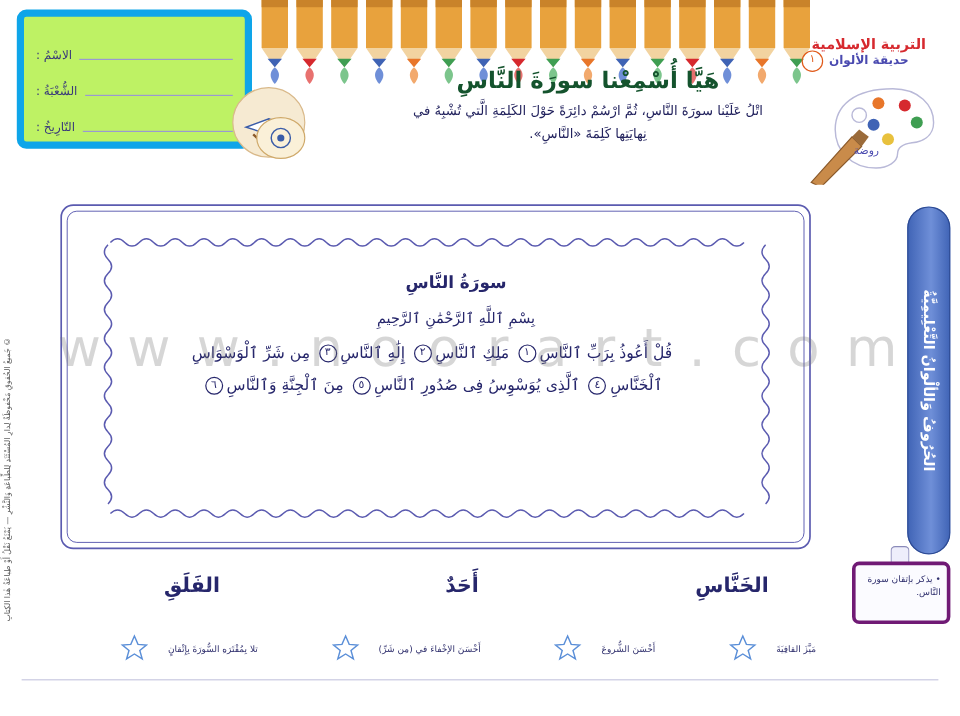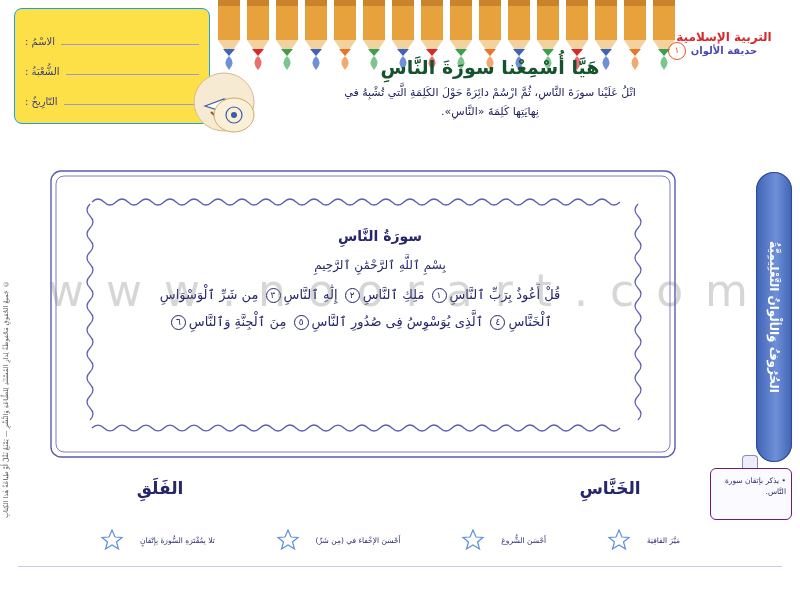--- a/index.html
+++ b/index.html
@@ -21,23 +21,23 @@
     background: #ffffff;
   }
 
   
   .info-box {
     position: absolute;
     left: 14px;
     top: 8px;
     width: 196px;
     height: 116px;
-    border: 1px solid #0ea5e9;
+    border: 6px solid #0ea5e9;
     border-radius: 8px;
-    background: #fde047;
+    background: #bef264;
     box-sizing: border-box;
     padding: 10px 10px 16px 10px;
   }
   .info-row {
     display: flex;
     flex-direction: row-reverse;
     align-items: flex-end;
     justify-content: flex-start;
     height: 30px;
     gap: 6px;
@@ -179,21 +179,21 @@
     letter-spacing: 1px;
   }
 
   
   .note-card {
     position: absolute;
     right: 8px;
     top: 468px;
     width: 82px;
     height: 52px;
-    border: 1px solid #701a75;
+    border: 3px solid #701a75;
     border-radius: 6px;
     background: #fbfbff;
     box-sizing: border-box;
     padding: 6px 5px;
     font-size: 7.5px;
     line-height: 1.5;
     color: #2f2f6d;
     direction: rtl;
     text-align: right;
   }
@@ -521,20 +521,34 @@
     </svg>
   </div>
 
   <div class="title-main">هَيَّا أُسْمِعْنا سورَةَ النَّاسِ</div>
   <div class="instruction">اتْلُ عَلَيْنا سورَةَ النَّاسِ، ثُمَّ ارْسُمْ دائِرَةً حَوْلَ الكَلِمَةِ الَّتي تُشْبِهُ في نِهايَتِها كَلِمَةَ «النَّاسِ».</div>
 
   <div class="brand">
     <div class="brand-line1">التربية الإسلامية</div>
     <div class="brand-line2">حديقة الألوان</div>
   </div>
+  <div class="palette">
+    <svg width="120" height="90" viewBox="0 0 120 90" xmlns="http://www.w3.org/2000/svg">
+      <path d="M78 10 c22 0 34 14 34 28 c0 12 -10 16 -18 17 c-7 1 -12 3 -12 9 c0 7 -8 12 -18 12 c-20 0 -34 -14 -34 -32 c0 -20 16 -34 48 -34 z" fill="#ffffff" stroke="#b9b9d8" stroke-width="1.2"></path>
+      <circle cx="66" cy="22" r="5" fill="#e8762a"></circle>
+      <circle cx="88" cy="24" r="5" fill="#d6292e"></circle>
+      <circle cx="98" cy="38" r="5" fill="#3f9e52"></circle>
+      <circle cx="62" cy="40" r="5" fill="#3f63b5"></circle>
+      <circle cx="74" cy="52" r="5" fill="#e8c13d"></circle>
+      <circle cx="50" cy="32" r="6" fill="none" stroke="#b9b9d8" stroke-width="1.2"></circle>
+      <path d="M10 88 L44 50 L52 58 L18 92 Z" fill="#c98b4a" stroke="#8b5a2b" stroke-width="1"></path>
+      <path d="M44 50 L52 58 L58 50 L50 44 Z" fill="#9b6b3a"></path>
+      <text x="56" y="64" font-family="DejaVu Sans" font-size="9" fill="#4a4ab0" text-anchor="middle">روضة</text>
+    </svg>
+  </div>
 
   <div class="side-banner"></div>
   <div class="side-banner-text">الحُرُوفُ وَالألْوانُ التَّعْلِيمِيَّةُ</div>
 
   <div class="note-clip"></div>
   <div class="note-card">• يذكر بإتقان سورة النَّاس.</div>
 
   <div class="frame-outer">
     <svg width="630" height="292" viewBox="0 0 630 292" xmlns="http://www.w3.org/2000/svg">
       <rect x="3" y="3" width="624" height="286" rx="10" ry="10" fill="none" stroke="#5b5bb0" stroke-width="1.4"></rect>
@@ -557,20 +571,21 @@
     <span>قُلْ أَعُوذُ بِرَبِّ ٱلنَّاسِ</span><span class="ayah-num">١</span>
     <span>مَلِكِ ٱلنَّاسِ</span><span class="ayah-num">٢</span>
     <span>إِلَٰهِ ٱلنَّاسِ</span><span class="ayah-num">٣</span>
     <span>مِن شَرِّ ٱلْوَسْوَاسِ ٱلْخَنَّاسِ</span><span class="ayah-num">٤</span>
     <span>ٱلَّذِى يُوَسْوِسُ فِى صُدُورِ ٱلنَّاسِ</span><span class="ayah-num">٥</span>
     <span>مِنَ ٱلْجِنَّةِ وَٱلنَّاسِ</span><span class="ayah-num">٦</span>
   </div>
 
   <div class="choices">
     <div class="choice">الخَنَّاسِ</div>
+    <div class="choice">أَحَدٌ</div>
     <div class="choice">الفَلَقِ</div>
   </div>
 
   <div class="stars-row">
     <div class="star-item">
       <svg class="star-svg" viewBox="0 0 24 24" xmlns="http://www.w3.org/2000/svg">
         <polygon points="12,2 15,9 22,9.5 16.5,14 18.5,21 12,17 5.5,21 7.5,14 2,9.5 9,9" fill="#ffffff" stroke="#5b8fd8" stroke-width="1.2"></polygon>
       </svg>
       <span class="star-text">تلا بِمُقْتَرَهِ السُّورَةَ بِإِتْقانٍ</span>
     </div>

